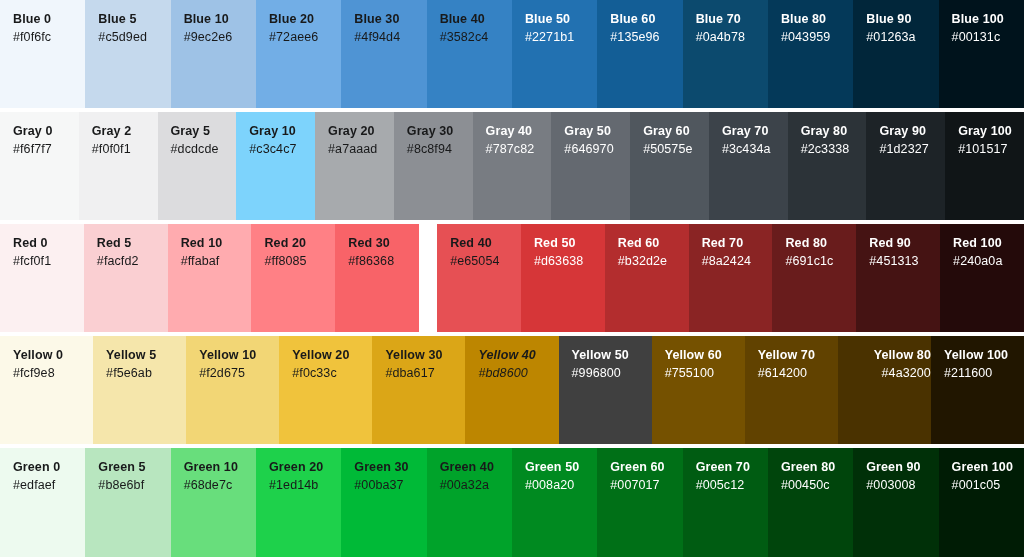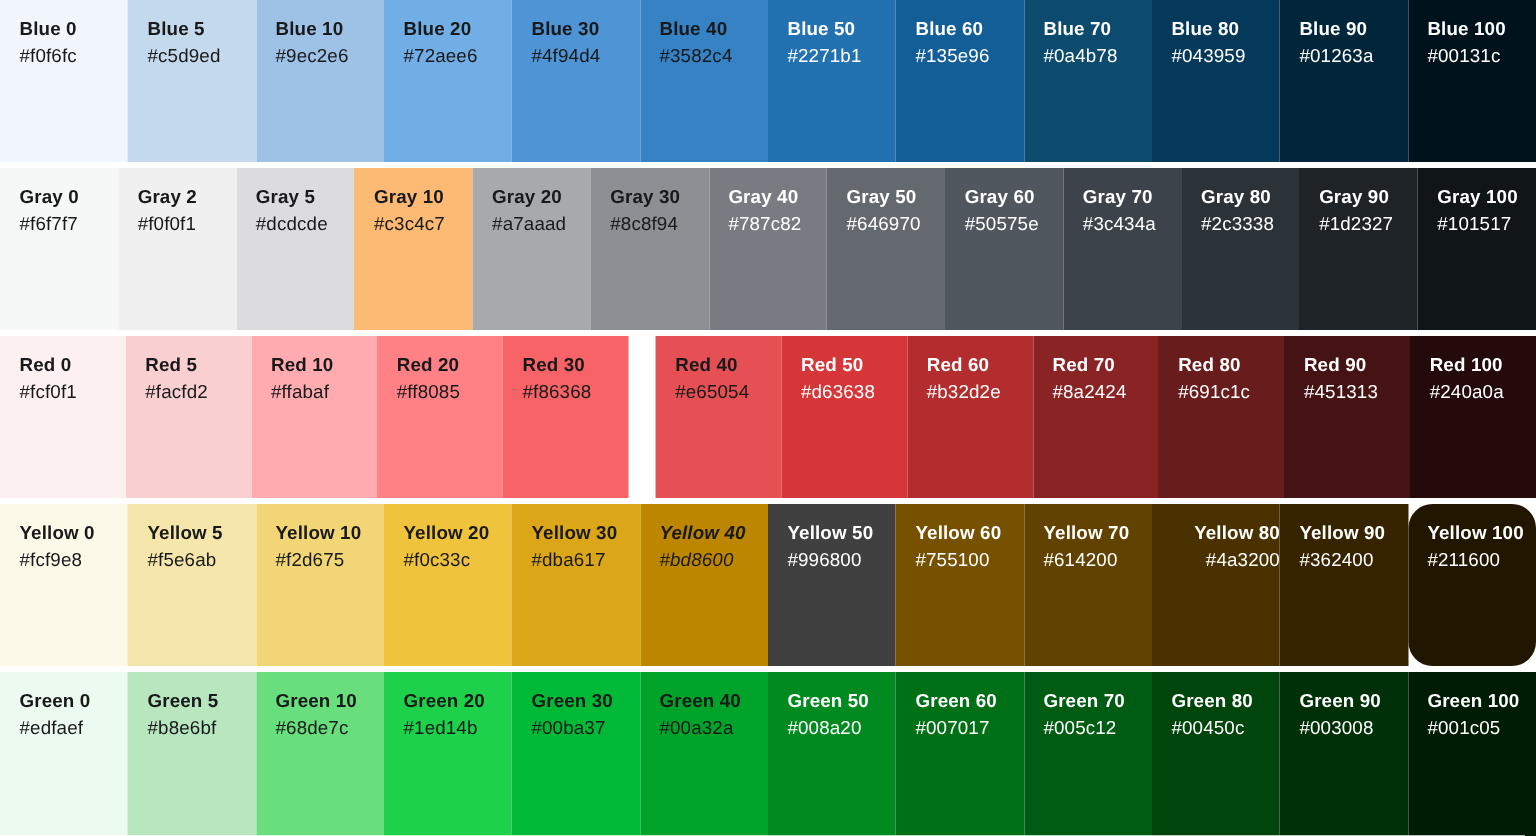--- a/index.html
+++ b/index.html
@@ -125,21 +125,21 @@
         <div class="swatch-hex">#f6f7f7</div>
       </div>
       <div class="swatch label-dark" style="background-color: rgb(240, 240, 241);">
         <div class="swatch-name">Gray 2</div>
         <div class="swatch-hex">#f0f0f1</div>
       </div>
       <div class="swatch label-dark" style="background-color: rgb(220, 220, 222);">
         <div class="swatch-name">Gray 5</div>
         <div class="swatch-hex">#dcdcde</div>
       </div>
-      <div class="swatch label-dark" style="background-color: #fdba74;">
+      <div class="swatch label-dark" style="background-color: #7dd3fc;">
         <div class="swatch-name">Gray 10</div>
         <div class="swatch-hex">#c3c4c7</div>
       </div>
       <div class="swatch label-dark" style="background-color: rgb(167, 170, 173);">
         <div class="swatch-name">Gray 20</div>
         <div class="swatch-hex">#a7aaad</div>
       </div>
       <div class="swatch label-dark" style="background-color: rgb(140, 143, 148);">
         <div class="swatch-name">Gray 30</div>
         <div class="swatch-hex">#8c8f94</div>
@@ -257,25 +257,21 @@
         <div class="swatch-hex">#755100</div>
       </div>
       <div class="swatch label-light" style="background-color: rgb(97, 66, 0);">
         <div class="swatch-name">Yellow 70</div>
         <div class="swatch-hex">#614200</div>
       </div>
       <div class="swatch label-light" style="background-color: rgb(74, 50, 0); text-align: right;">
         <div class="swatch-name">Yellow 80</div>
         <div class="swatch-hex">#4a3200</div>
       </div>
-      <div class="swatch label-light" style="background-color: rgb(54, 36, 0);">
-        <div class="swatch-name">Yellow 90</div>
-        <div class="swatch-hex">#362400</div>
-      </div>
-      <div class="swatch label-light" style="background-color: rgb(33, 22, 0); border-radius: 16px;">
+      <div class="swatch label-light" style="background-color: rgb(33, 22, 0);">
         <div class="swatch-name">Yellow 100</div>
         <div class="swatch-hex">#211600</div>
       </div>
     </div>
     <div class="palette-row">
       <div class="swatch label-dark" style="background-color: rgb(237, 250, 239);">
         <div class="swatch-name">Green 0</div>
         <div class="swatch-hex">#edfaef</div>
       </div>
       <div class="swatch label-dark" style="background-color: rgb(184, 230, 191);">

